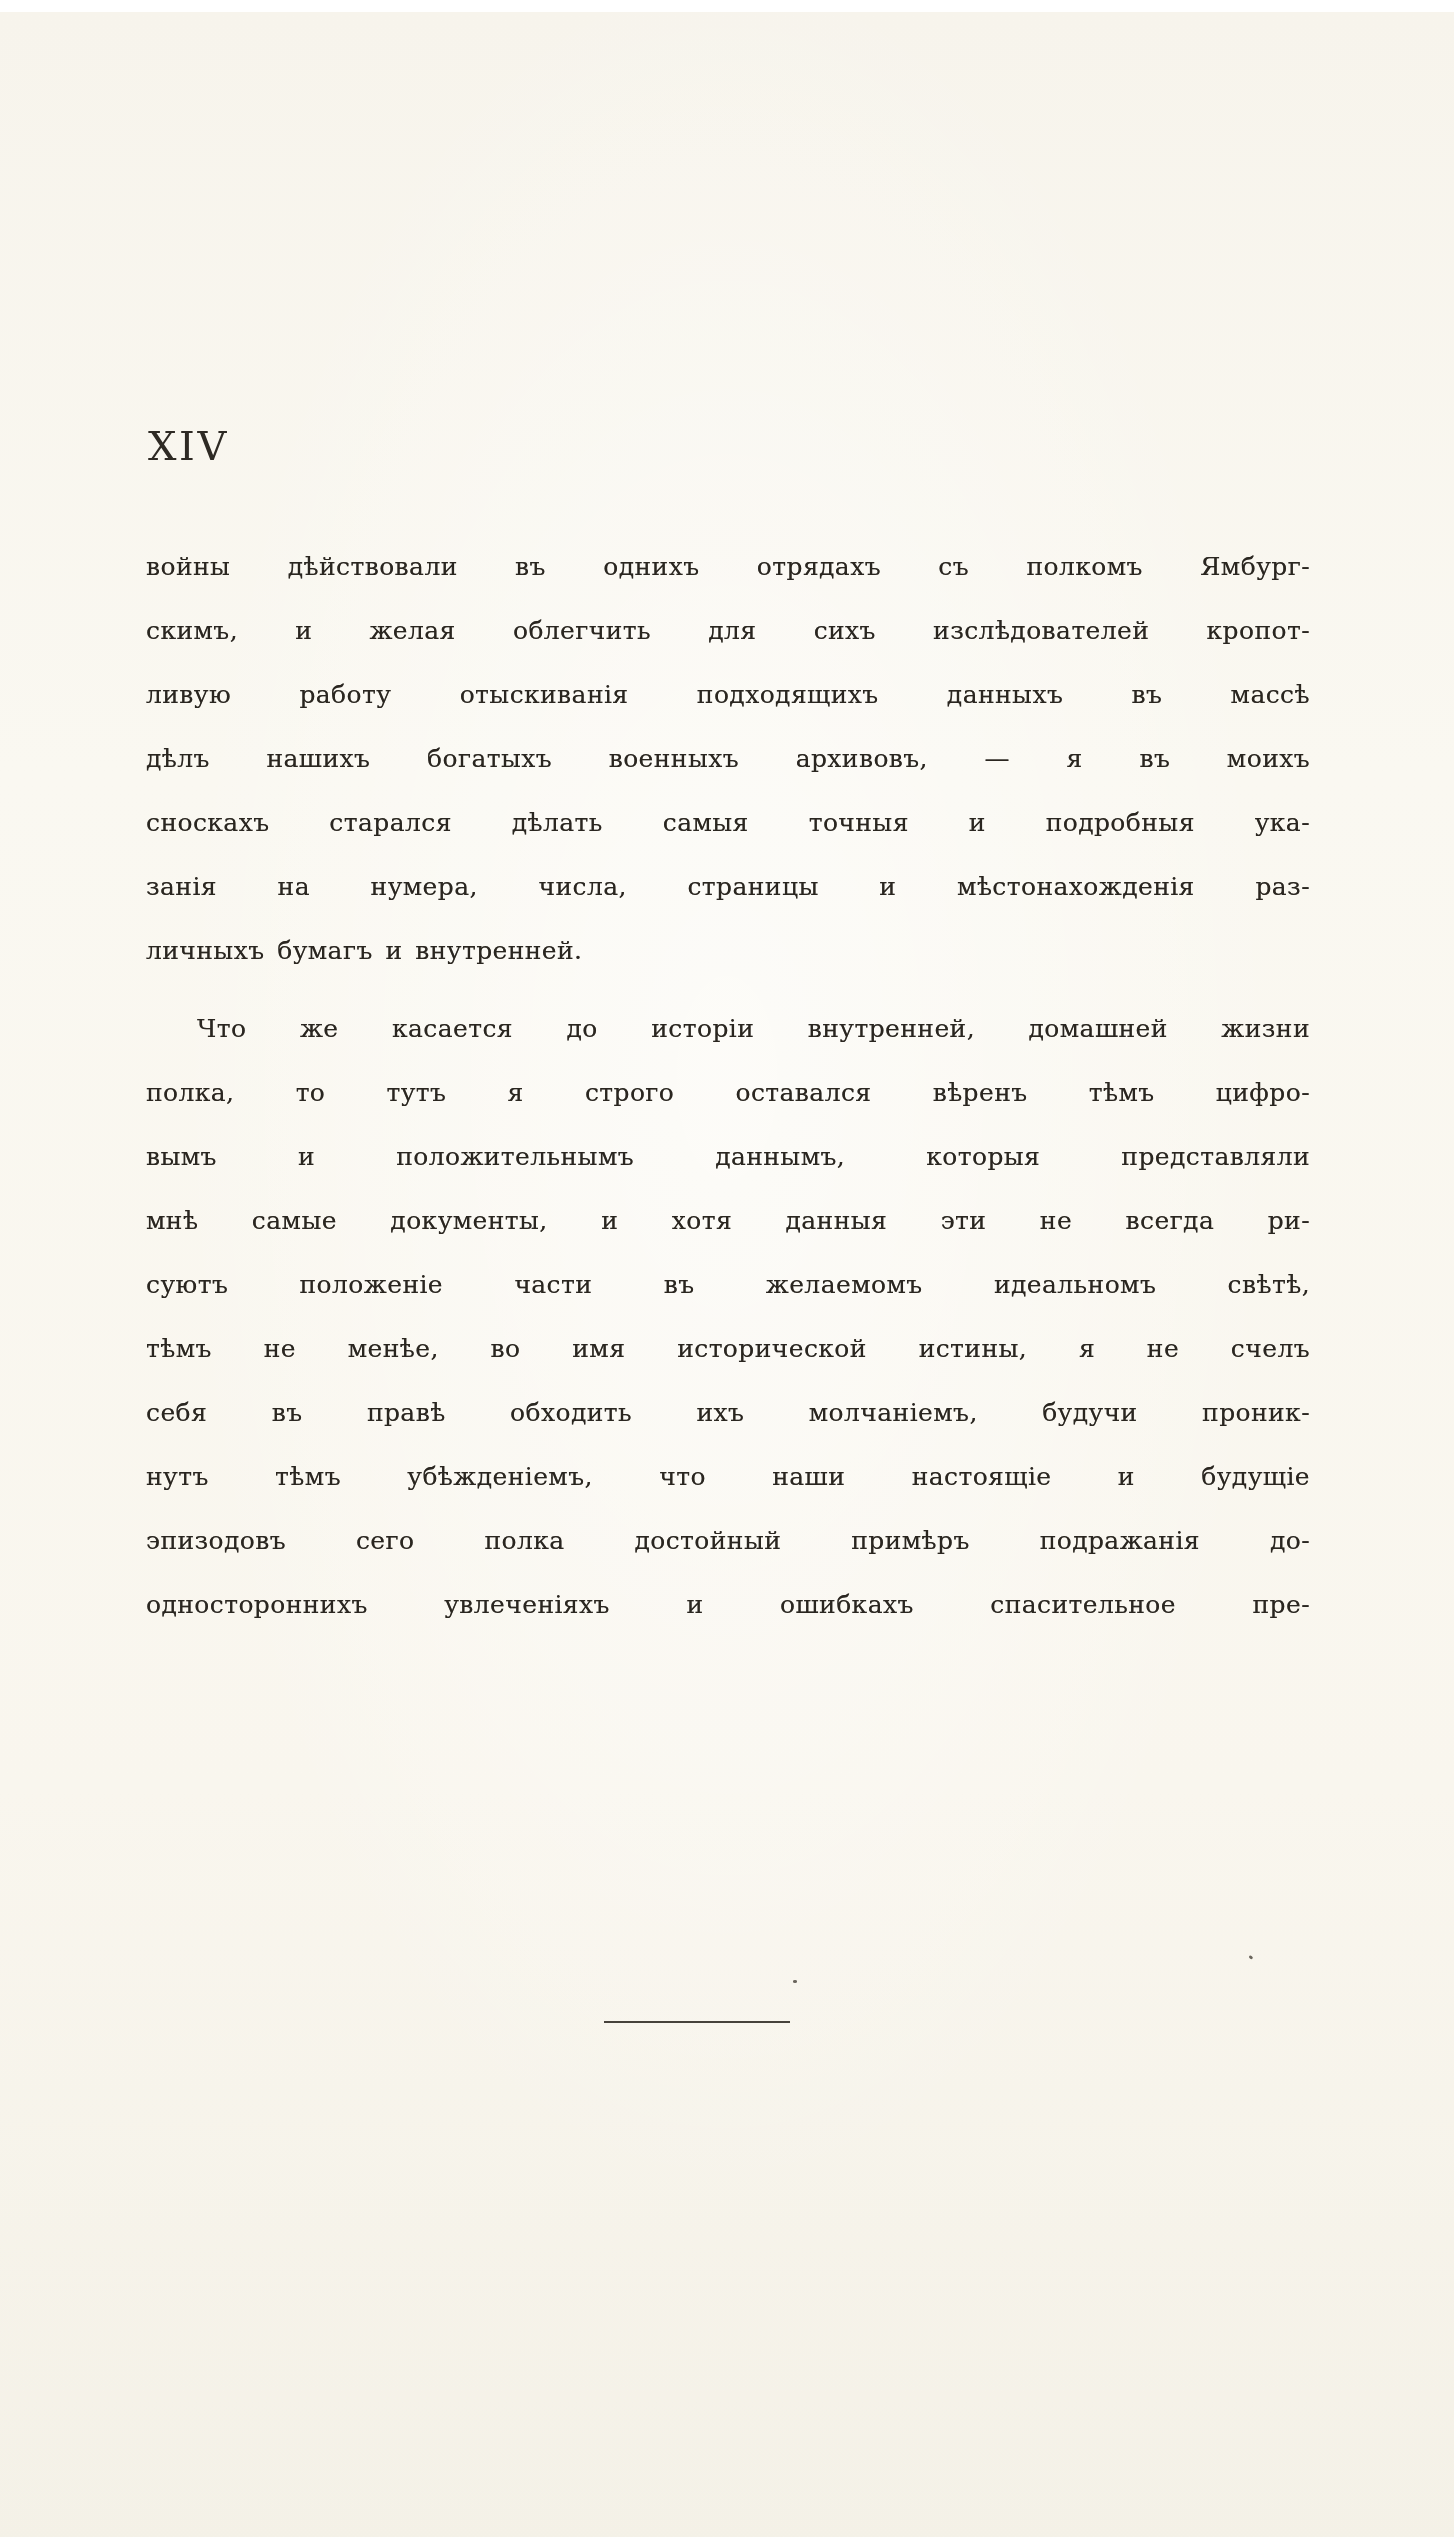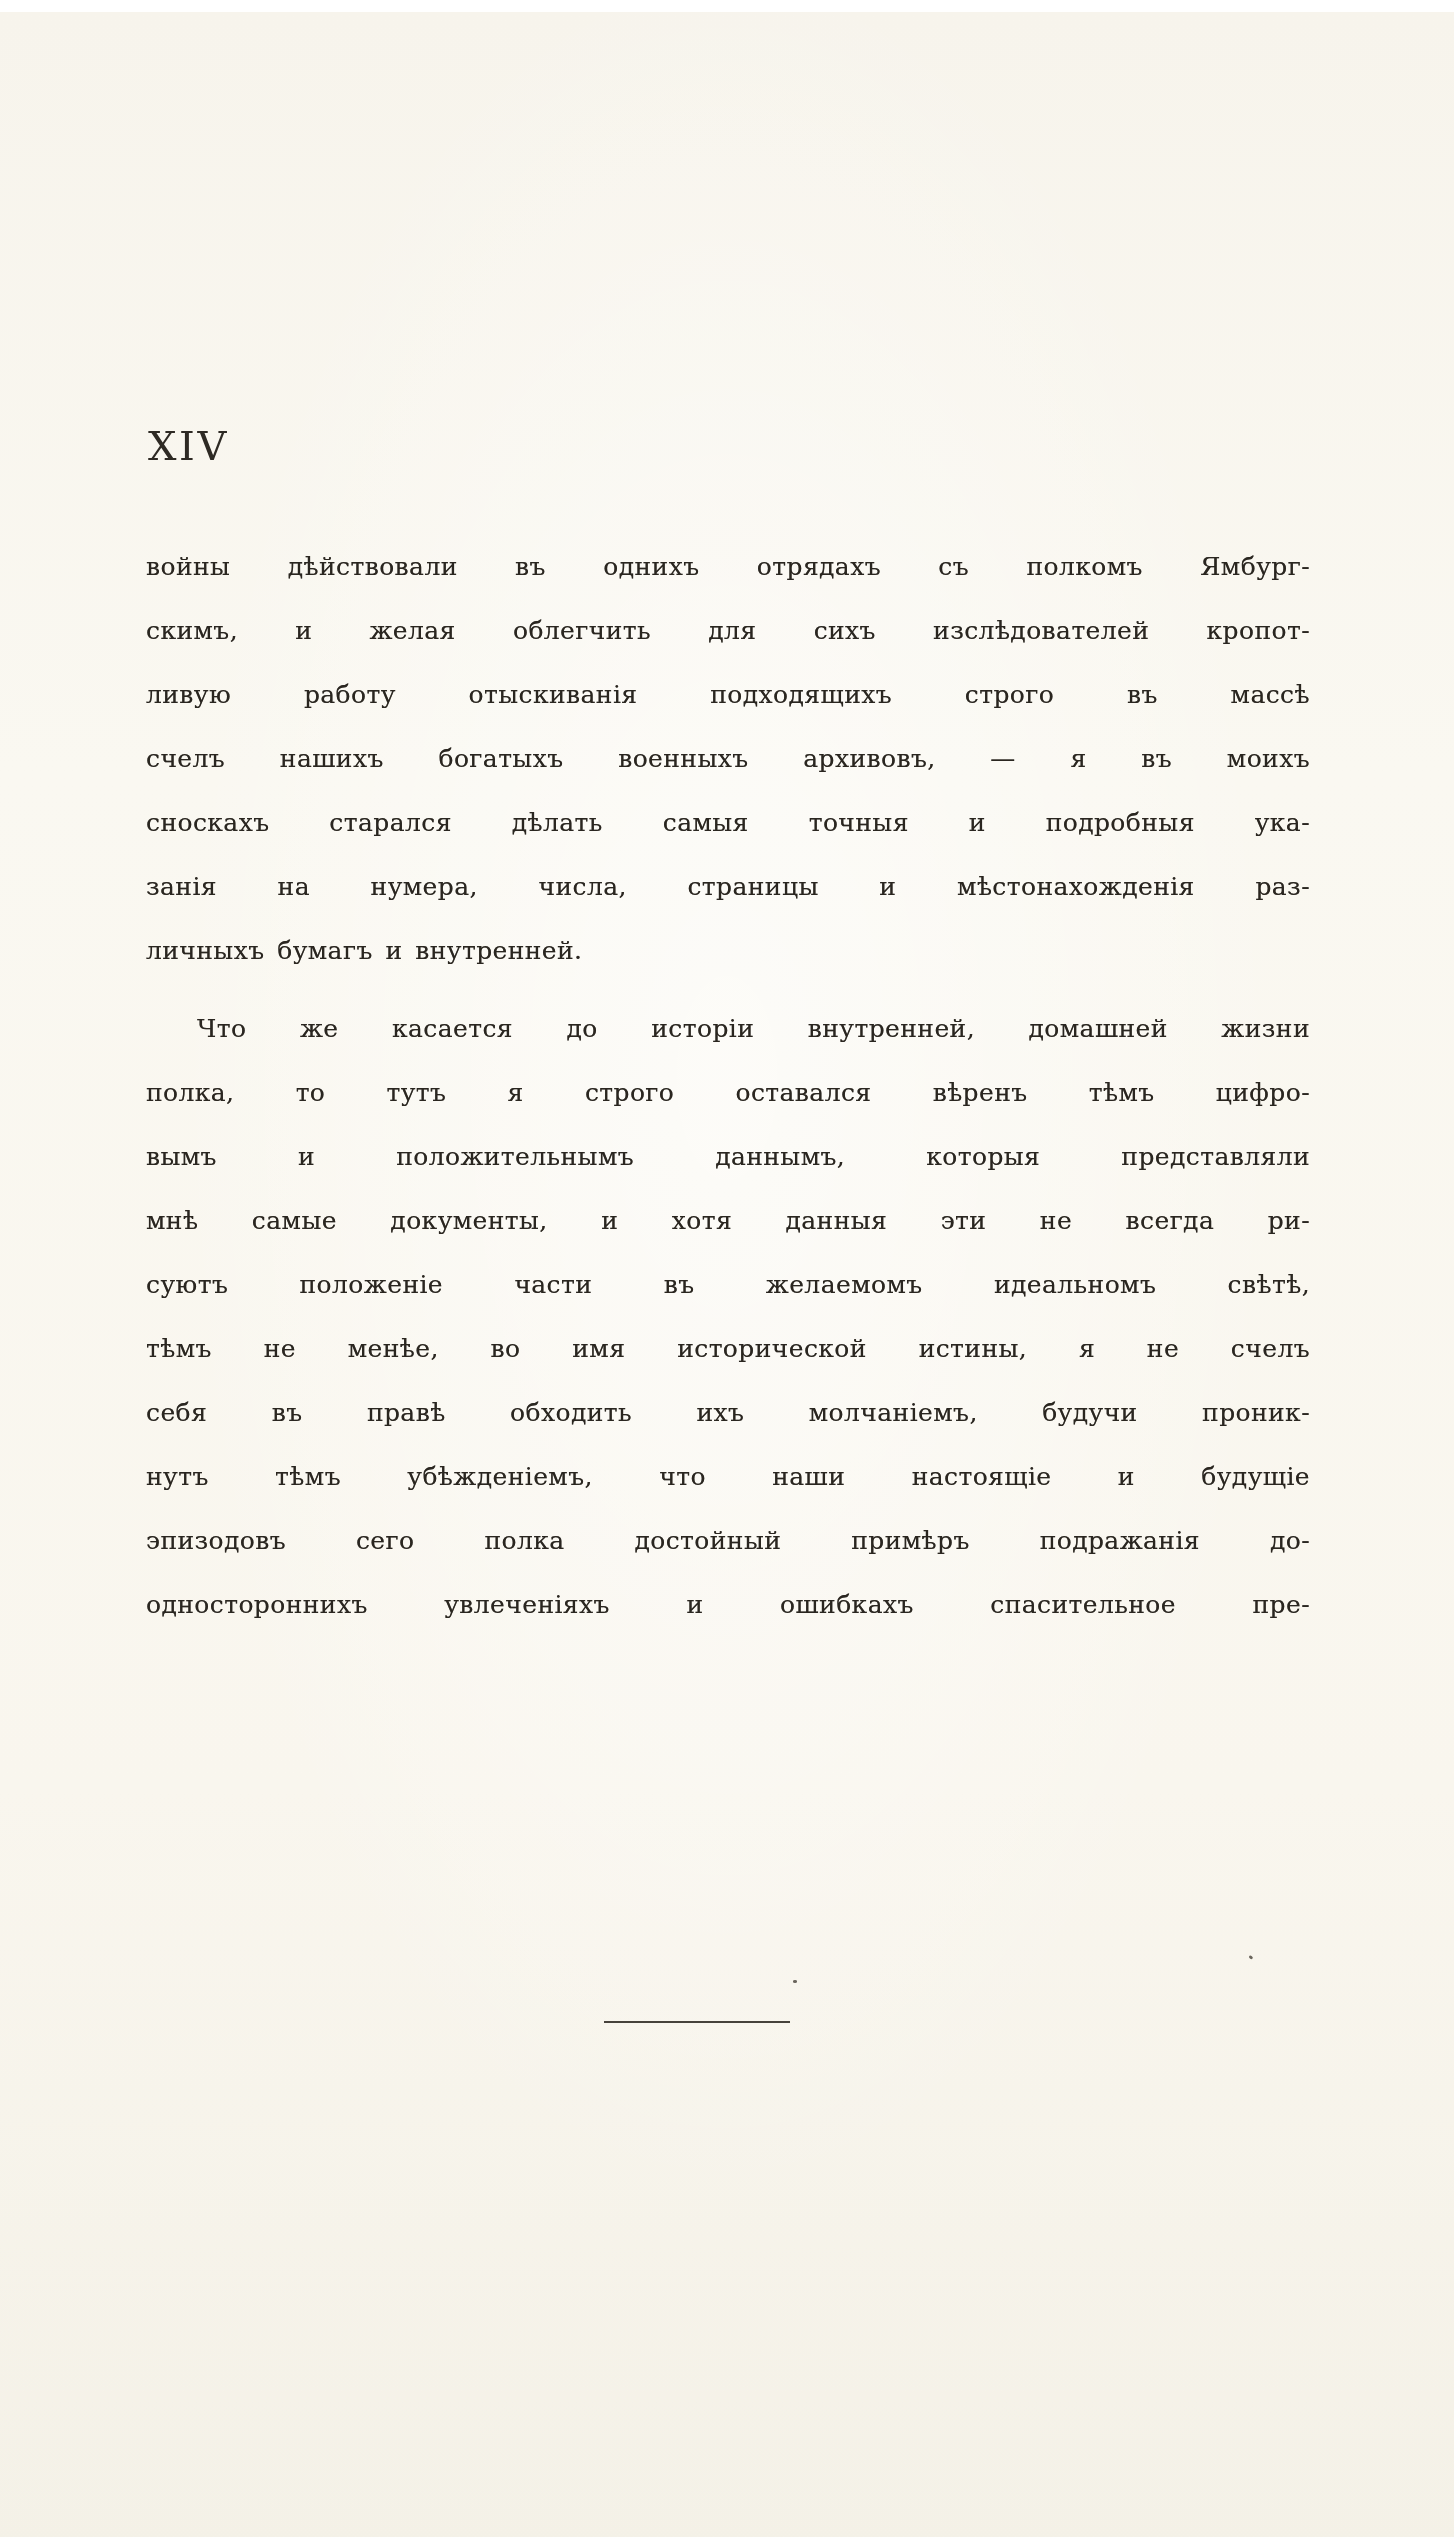--- a/index.html
+++ b/index.html
@@ -77,22 +77,22 @@
 
 <div class="page">
 
   <div class="page-number">XIV</div>
 
   <div class="text-block">
 
     <p class="para">
       <span class="line">войны дѣйствовали въ однихъ отрядахъ съ полкомъ Ямбург-</span>
       <span class="line">скимъ, и желая облегчить для сихъ изслѣдователей кропот-</span>
-      <span class="line">ливую работу отыскиванія подходящихъ строго въ массѣ</span>
-      <span class="line">счелъ нашихъ богатыхъ военныхъ архивовъ, — я въ моихъ</span>
+      <span class="line">ливую работу отыскиванія подходящихъ данныхъ въ массѣ</span>
+      <span class="line">дѣлъ нашихъ богатыхъ военныхъ архивовъ, — я въ моихъ</span>
       <span class="line">сноскахъ старался дѣлать самыя точныя и подробныя ука-</span>
       <span class="line">занія на нумера, числа, страницы и мѣстонахожденія раз-</span>
       <span class="line last">личныхъ бумагъ и внутренней.</span>
     </p>
 
     <p class="para">
       <span class="line indent">Что же касается до исторіи внутренней, домашней жизни</span>
       <span class="line">полка, то тутъ я строго оставался вѣренъ тѣмъ цифро-</span>
       <span class="line">вымъ и положительнымъ даннымъ, которыя представляли</span>
       <span class="line">мнѣ самые документы, и хотя данныя эти не всегда ри-</span>

